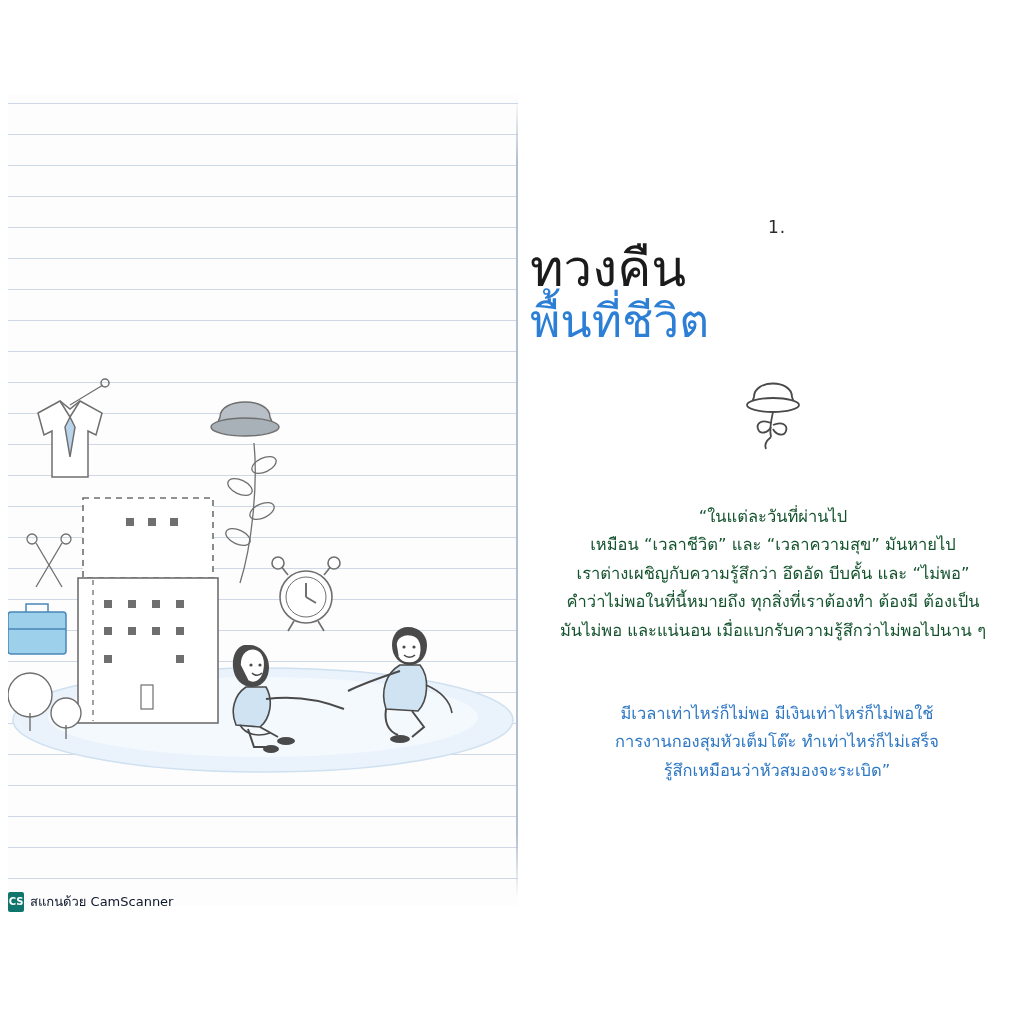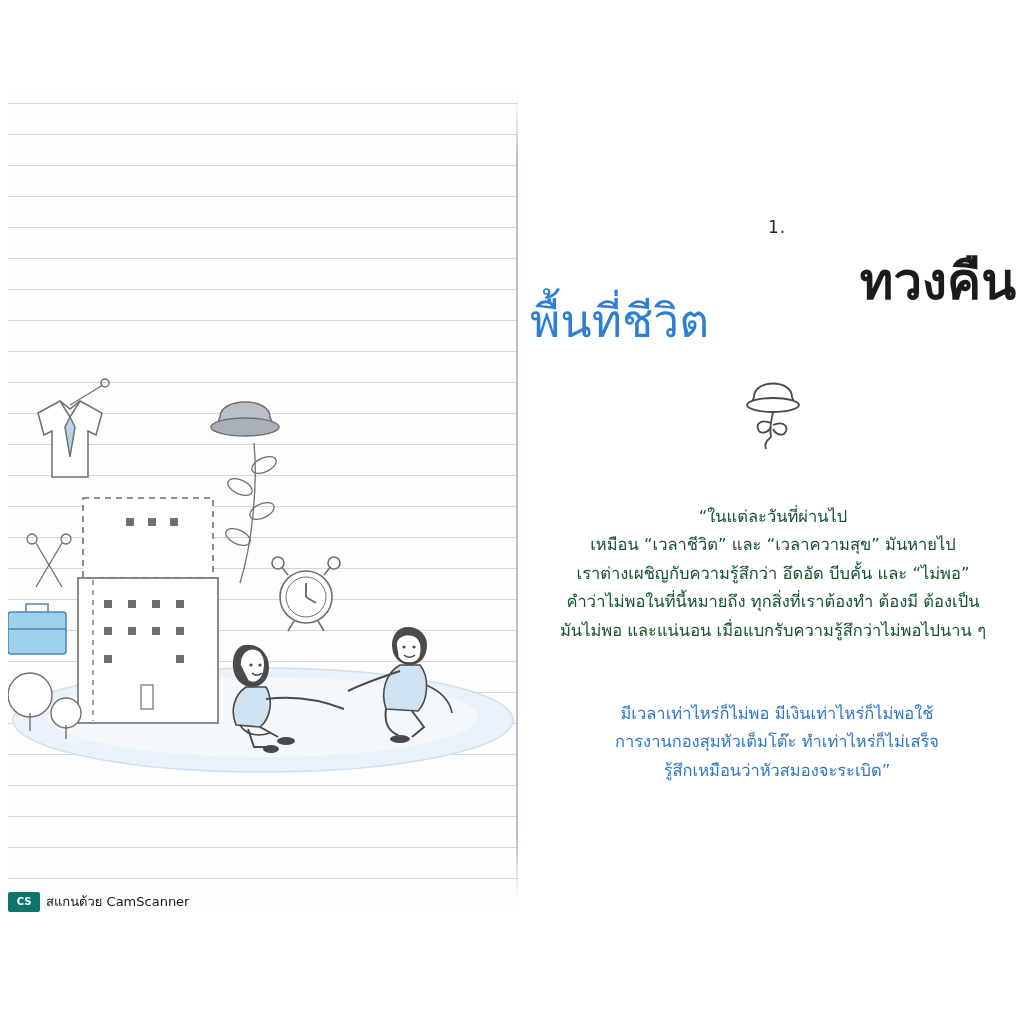--- a/index.html
+++ b/index.html
@@ -78,26 +78,26 @@
     text-align: center;
     font-size: 17px;
     color: #2a2a2a;
     letter-spacing: 1px;
     padding-left: 8px;
     box-sizing: border-box;
   }
   .title-line1 {
     position: absolute;
     left: 0;
-    top: 158px;
-    width: 100%;
-    text-align: right;
+    top: 145px;
+    width: 100%;
+    text-align: left;
     font-size: 51px;
     color: #1b1b1b;
-    font-weight: 700;
+    font-weight: 400;
     line-height: 1.15;
   }
   .title-line2 {
     position: absolute;
     left: 0;
     top: 200px;
     width: 100%;
     text-align: left;
     font-size: 46px;
     color: #2d7fd6;
@@ -140,21 +140,21 @@
   
   .watermark {
     position: absolute;
     left: 8px;
     bottom: 112px;
     display: flex;
     align-items: center;
     gap: 6px;
   }
   .cs-badge {
-    width: 32px;
+    width: 16px;
     height: 20px;
     background: #0f766e;
     color: #ffffff;
     font-size: 10px;
     font-weight: bold;
     display: flex;
     align-items: center;
     justify-content: center;
     border-radius: 2px;
     letter-spacing: 0;

